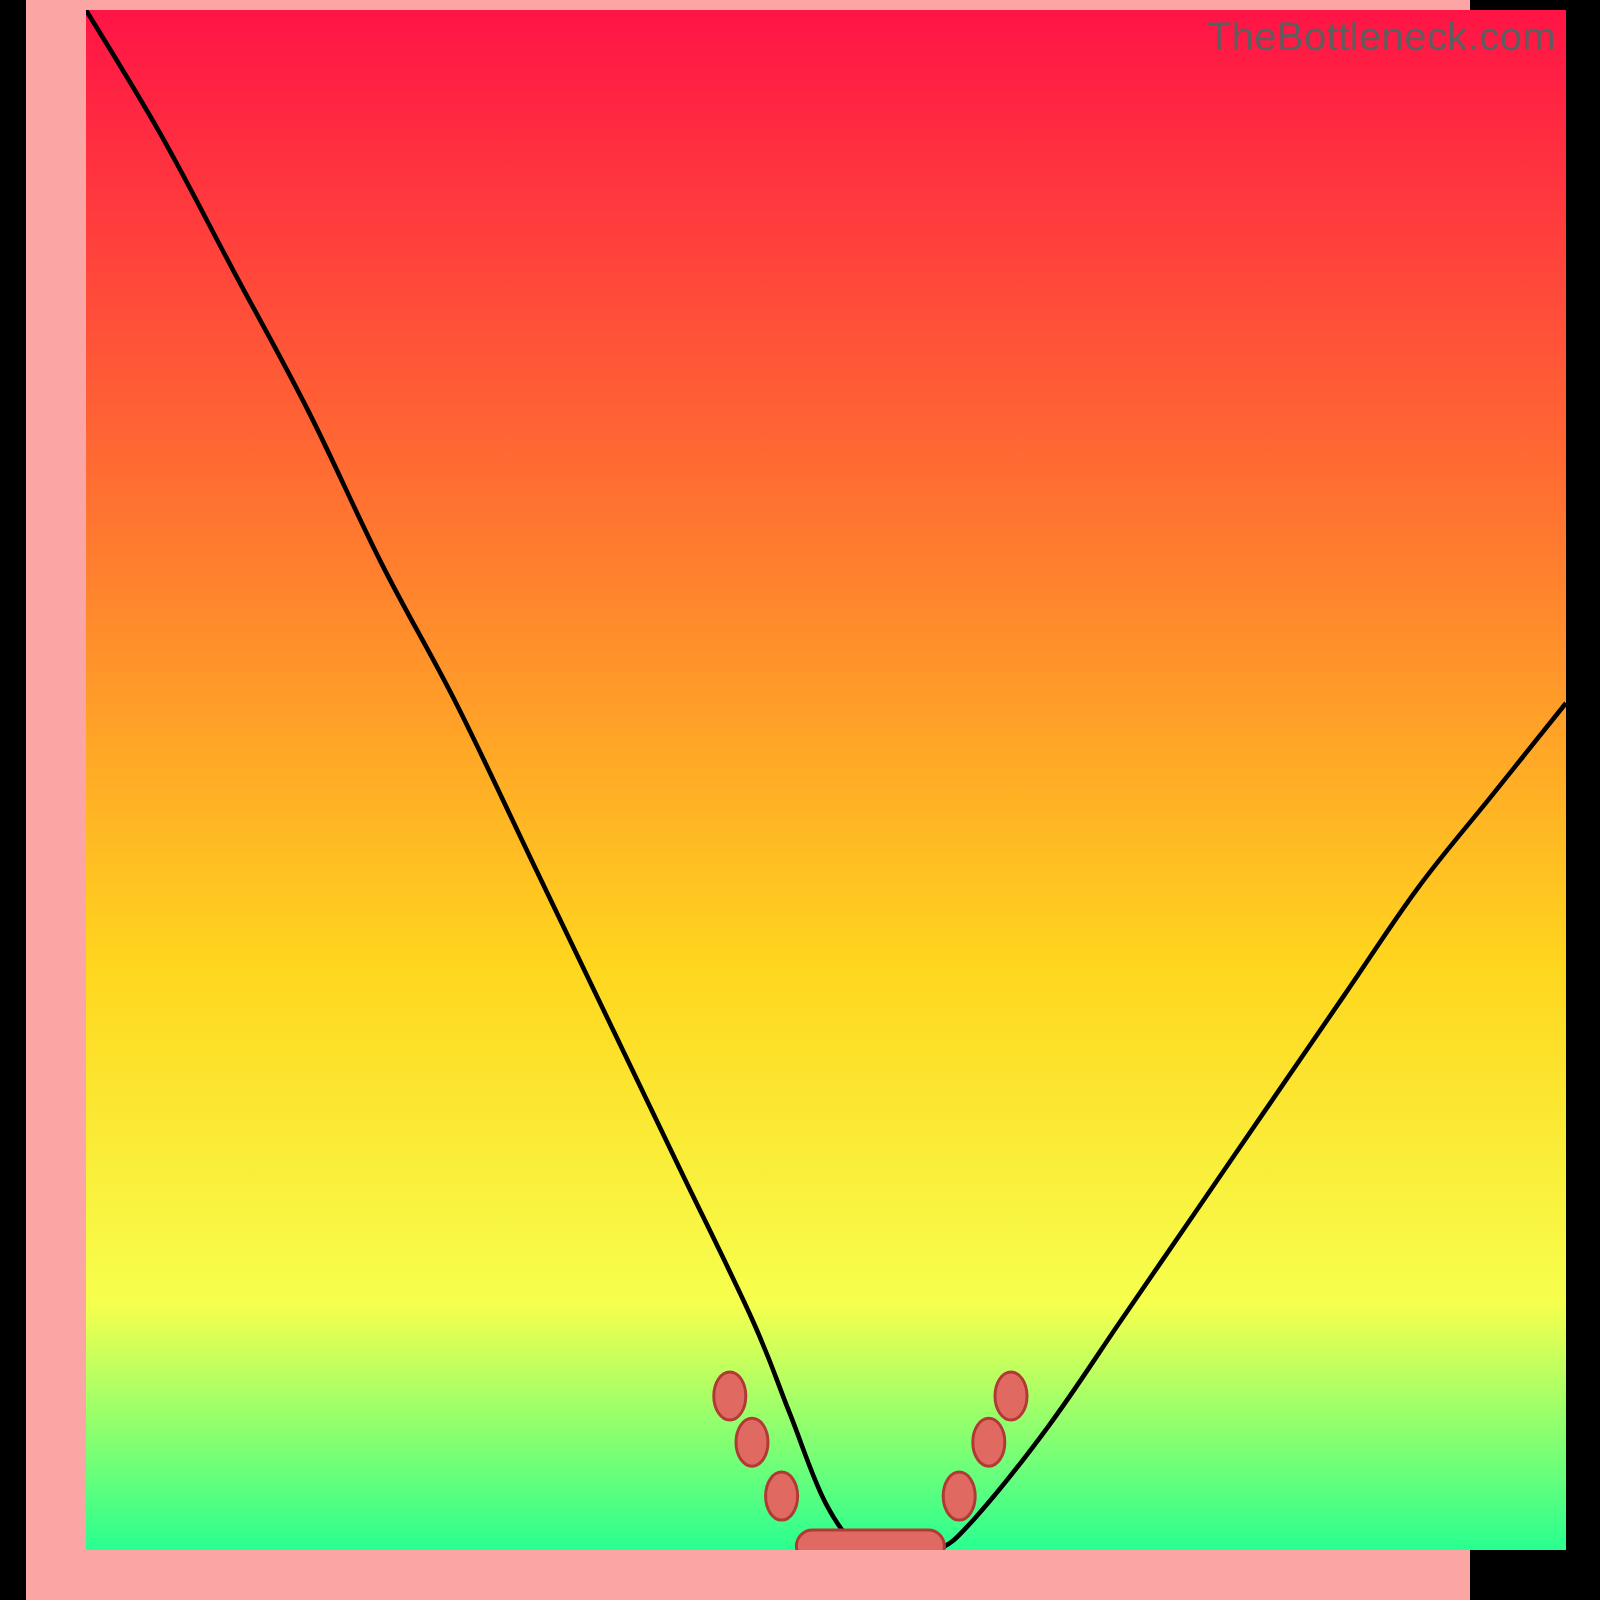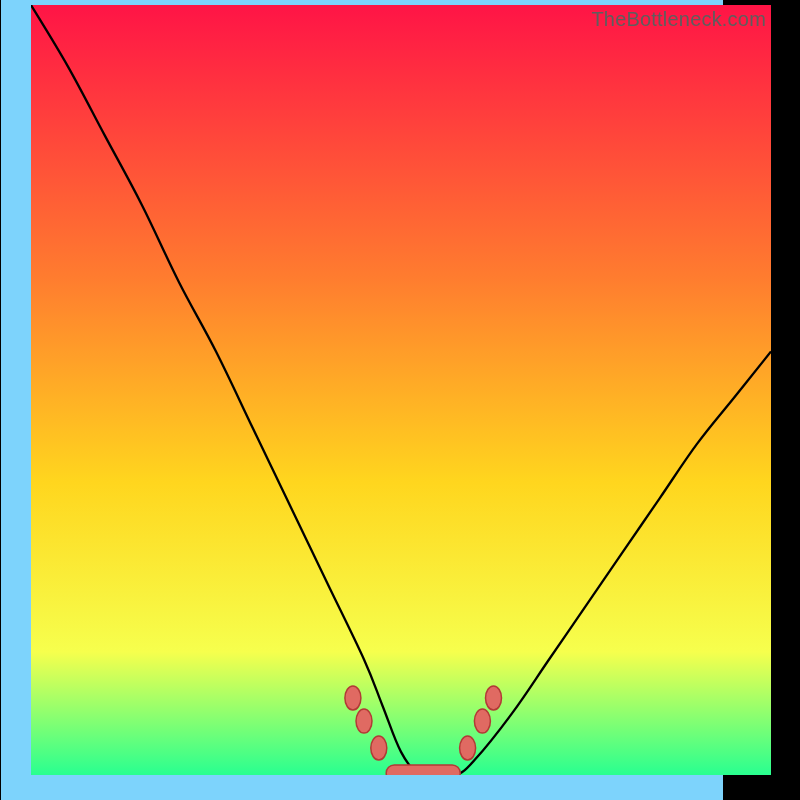--- a/index.html
+++ b/index.html
@@ -1,17 +1,17 @@
 <!DOCTYPE html>
 <html><head>
 <meta charset="utf-8">
 <style>
   html,body{margin:0;padding:0;width:800px;height:800px;overflow:hidden;background:#000;
             font-family:Arial,Helvetica,sans-serif}
-  .frame{position:absolute;left:1px;top:0;width:722px;height:800px;background:#7dd3fc}
+  .frame{position:absolute;left:13px;top:0;width:722px;height:800px;background:#fca5a5}
   .plot{position:absolute;left:30px;top:5px;width:740px;height:770px;overflow:hidden}
   .attribution{position:absolute;right:5px;top:3px;color:#5e5e5e;font-size:20px;
                font-weight:500;letter-spacing:0.2px}
   svg{display:block}
 </style>
 </head>
 <body>
 
 <div class="frame">
   <div class="plot">

